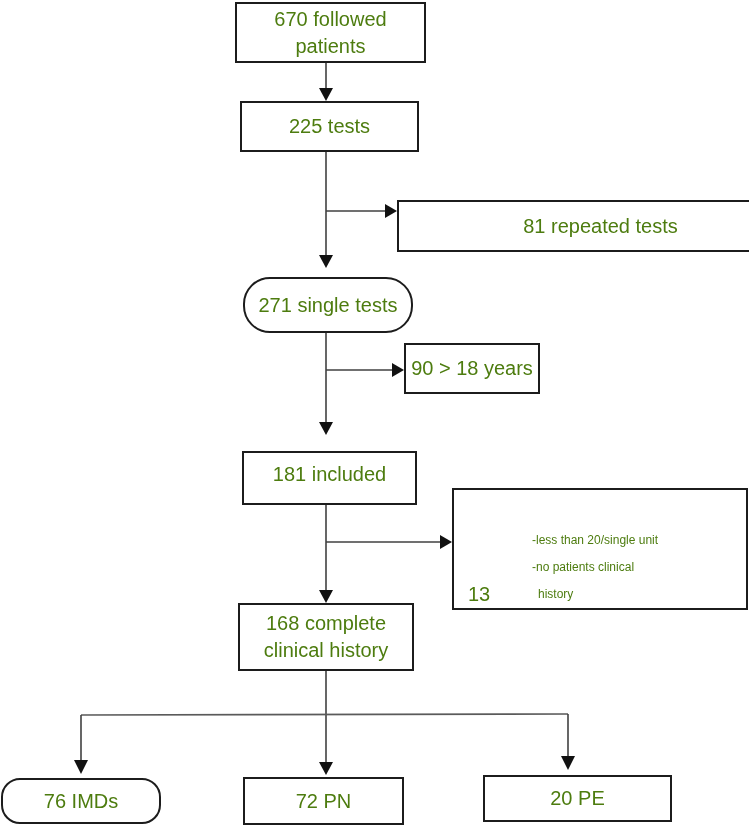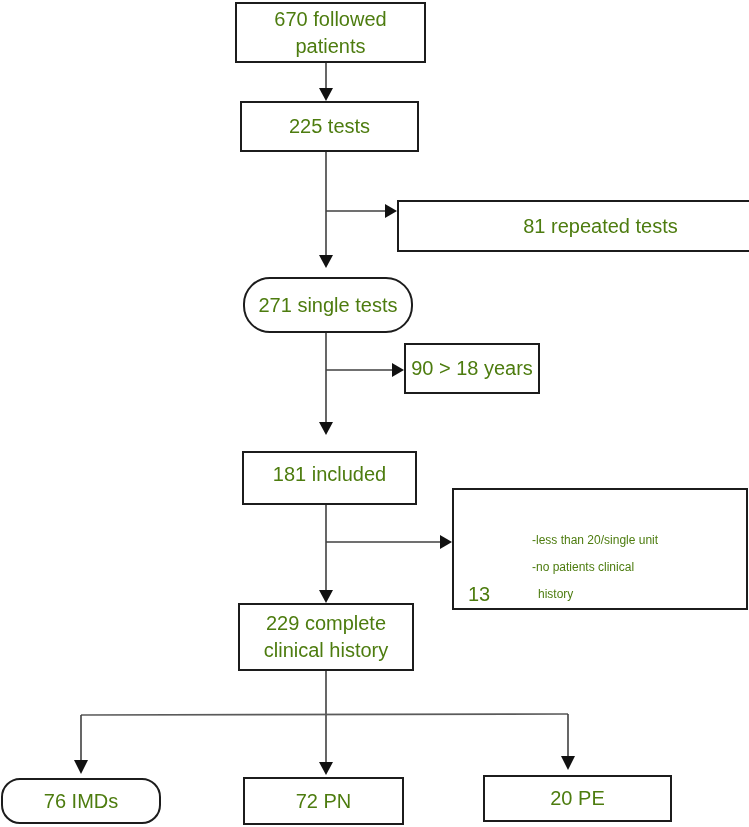--- a/index.html
+++ b/index.html
@@ -128,21 +128,21 @@
   <div class="node node-exclusions">
     <div class="exclusion-count">13</div>
     <div class="exclusion-lines">
       <div>-less than 20/single unit</div>
       <div>-no patients clinical</div>
       <div class="exclusion-line-cont">history</div>
     </div>
   </div>
 
   <div class="node node-complete-history">
-    <span>229 complete clinical history</span>
+    <span>168 complete clinical history</span>
   </div>
 
   <div class="node node-imds">
     <span>76 IMDs</span>
   </div>
 
   <div class="node node-pn">
     <span>72 PN</span>
   </div>
 

